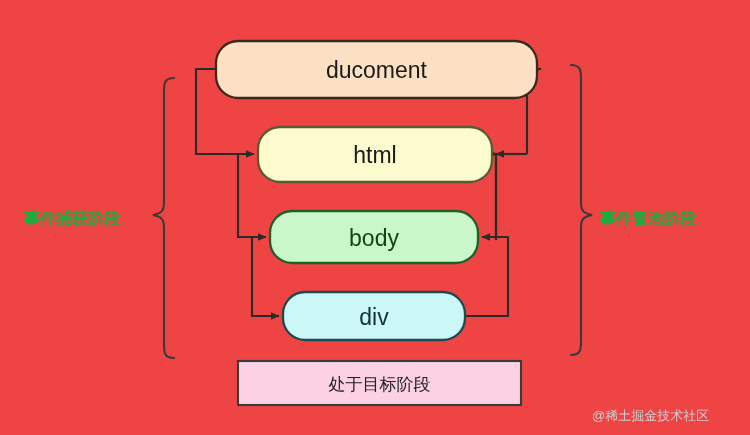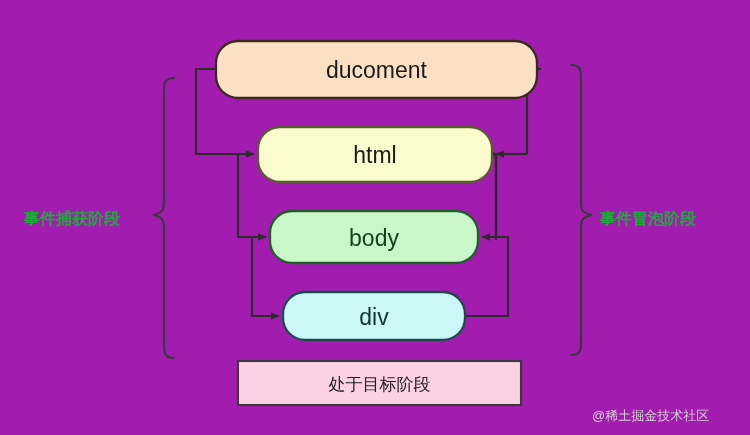--- a/index.html
+++ b/index.html
@@ -4,21 +4,21 @@
 <style>
   html, body {
     margin: 0;
     padding: 0;
     background: #ffffff;
   }
   #canvas {
     position: relative;
     width: 750px;
     height: 435px;
-    background: #a21caf;
+    background: #ef4444;
     overflow: hidden;
     font-family: "Liberation Sans", "DejaVu Sans", sans-serif;
   }
   #diagram-svg {
     position: absolute;
     left: 0;
     top: 0;
     width: 750px;
     height: 435px;
   }

